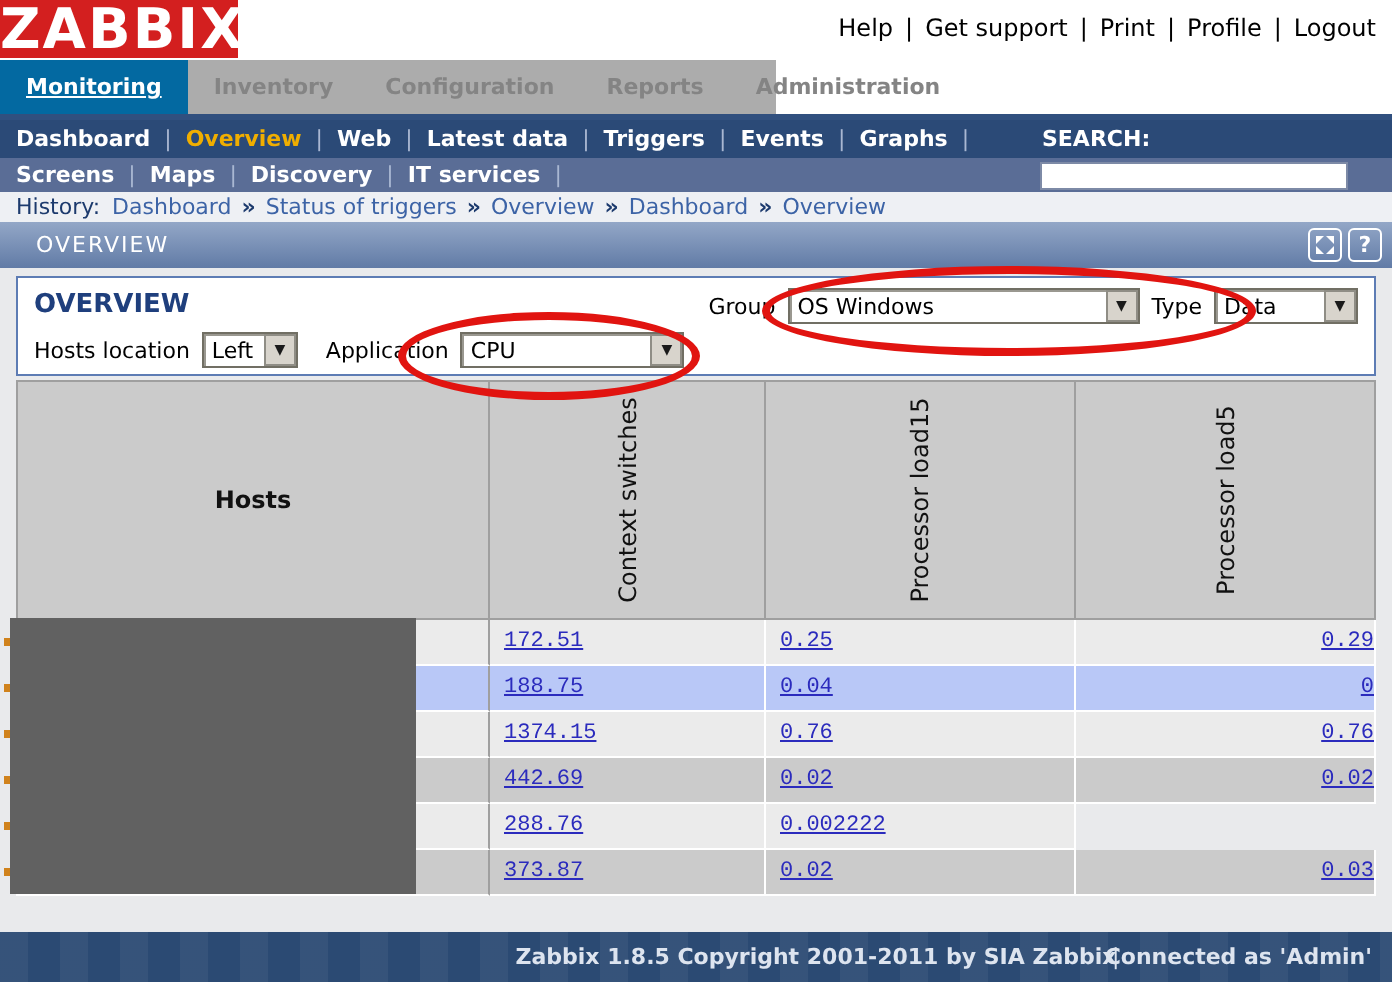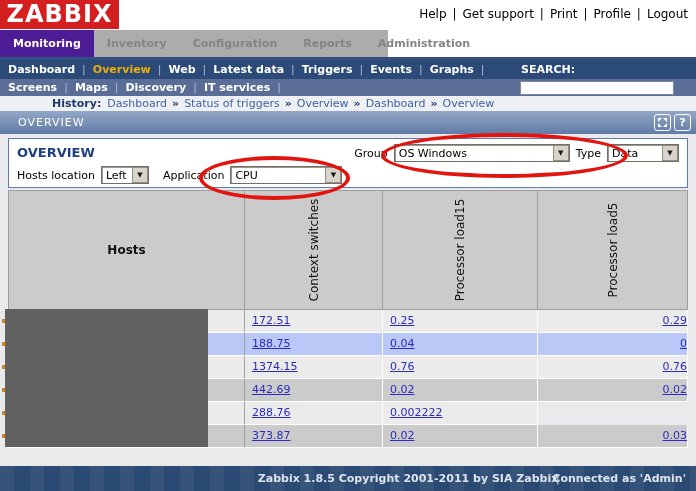--- a/index.html
+++ b/index.html
@@ -3,44 +3,44 @@
 <meta charset="utf-8">
 <style>
   * { box-sizing: border-box; }
   html,body { margin:0; padding:0; }
   body {
     width:696px; height:491px; position:relative; overflow:hidden;
     font-family:"DejaVu Sans", sans-serif; font-size:11px; background:#ffffff;
   }
   
   .logo { position:absolute; left:0; top:0; width:119px; height:29px; background:#d31f1f;
-          color:#fff; font-weight:bold; font-size:24px; text-align:center; line-height:29px; letter-spacing:1px; }
+          color:#fff; font-weight:bold; font-size:28px; text-align:center; line-height:29px; letter-spacing:1px; }
   .toplinks { position:absolute; right:8px; top:7px; font-size:12px; color:#000; }
   .toplinks a { color:#000; text-decoration:none; cursor:pointer; }
   .tl-sep { color:#000; padding:0 6px; }
   
   .tabstrip { position:absolute; left:0; top:30px; width:388px; height:27px; background:#acacac; display:flex; }
   .tab { padding:0 13px; line-height:27px; font-weight:bold; color:#848484; cursor:pointer; }
-  .tab.selected { background:#4c1d95; color:#ffffff; }
+  .tab.selected { background:#0369a1; color:#ffffff;text-decoration:underline; }
   .tabline { position:absolute; left:0; top:57px; width:696px; height:3px; background:#31507f; }
   
   .menubar1 { position:absolute; left:0; top:60px; width:696px; height:19px; background:#2b4a77;
               color:#fff; font-weight:bold; line-height:19px; padding-left:8px; }
   .menubar2 { position:absolute; left:0; top:79px; width:696px; height:33px; background:#5a6d96;
               color:#fff; font-weight:bold; line-height:17px; padding-left:8px; }
   .mi { color:#fff; cursor:pointer; }
   .mi.active { color:#f0ae00; }
   .m-sep { color:#a9b7d2; padding:0 7px; font-weight:normal; }
   .search-label { position:absolute; left:521px; top:0; font-weight:bold; }
   .search-input { position:absolute; left:520px; top:81px; width:154px; height:14px;
                   border:1px solid #7d8aa6; font-size:11px; padding:0 2px; }
   
   .history { position:absolute; left:0; top:96px; width:696px; height:15px; background:#eef0f4;
              line-height:15px; padding-left:8px; }
-  .h-label { color:#1c3a6d; font-weight:bold; margin-right:6px;margin-left:44px; }
+  .h-label { color:#1c3a6d; font-weight:normal; margin-right:6px; }
   .crumb { color:#3c63a6; cursor:pointer; }
   .c-sep { color:#1c3a6d; font-weight:bold; padding:0 5px; }
   
   .obar { position:absolute; left:0; top:111px; width:696px; height:23px;
           background:linear-gradient(#93a7c7,#617ba6); color:#fff; line-height:23px;
           padding-left:18px; letter-spacing:1px; }
   .obar-icons { position:absolute; right:5px; top:3px; display:flex; gap:3px; }
   .icon-box { width:17px; height:17px; border:1px solid #fff; border-radius:3px; color:#fff;
               font-weight:bold; font-size:11px; text-align:center; line-height:15px; cursor:pointer;
               display:flex; align-items:center; justify-content:center; }
@@ -70,21 +70,21 @@
              display:flex; align-items:center; justify-content:center; font-weight:bold; font-size:12px; color:#111; }
   .h-col { background:#cbcbcb; border:1px solid #9f9f9f; border-left:none; position:relative; }
   .h-col span { position:absolute; left:50%; top:50%; transform:translate(-50%,-50%) rotate(-90deg);
                 white-space:nowrap; color:#111; font-size:12px; }
   .w1 { width:138px; } .w2 { width:155px; } .w3 { width:150px;text-align:right; }
   .trow { display:flex; height:23px; }
   .tone-light > div { background:#ebebeb; }
   .tone-dark  > div { background:#cbcbcb; }
   .tone-hl    > div { background:#b9c8f7; }
   .c-host { width:237px; border-right:1px solid #9f9f9f; border-bottom:1px solid #fff; position:relative; }
-  .c-val  { border-right:1px solid #fff; border-bottom:1px solid #fff; line-height:22px; padding-left:7px; }
+  .c-val  { border-right:1px solid #fff; border-bottom:1px solid #fff; line-height:22px; padding-left:7px;font-family:Liberation Mono, monospace; }
   .c-val a { color:#2b2bbd; text-decoration:underline; cursor:pointer; }
   
   .redact { position:absolute; left:5px; top:309px; width:203px; height:138px; background:#616161; z-index:10; }
   .dot { position:absolute; left:2px; width:3px; height:4px; background:#d0821c; z-index:11; }
   
   .footer { position:absolute; left:0; top:466px; width:696px; height:25px; background:#2b4a73;
             color:#dde4ef; font-weight:bold; line-height:25px;
             background-image:repeating-linear-gradient(90deg, rgba(255,255,255,0.05) 0 14px, rgba(255,255,255,0) 14px 30px); }
   .f-center { position:absolute; left:120px; right:0; text-align:center; }
   .f-sep { position:absolute; left:556px; font-weight:normal; }

